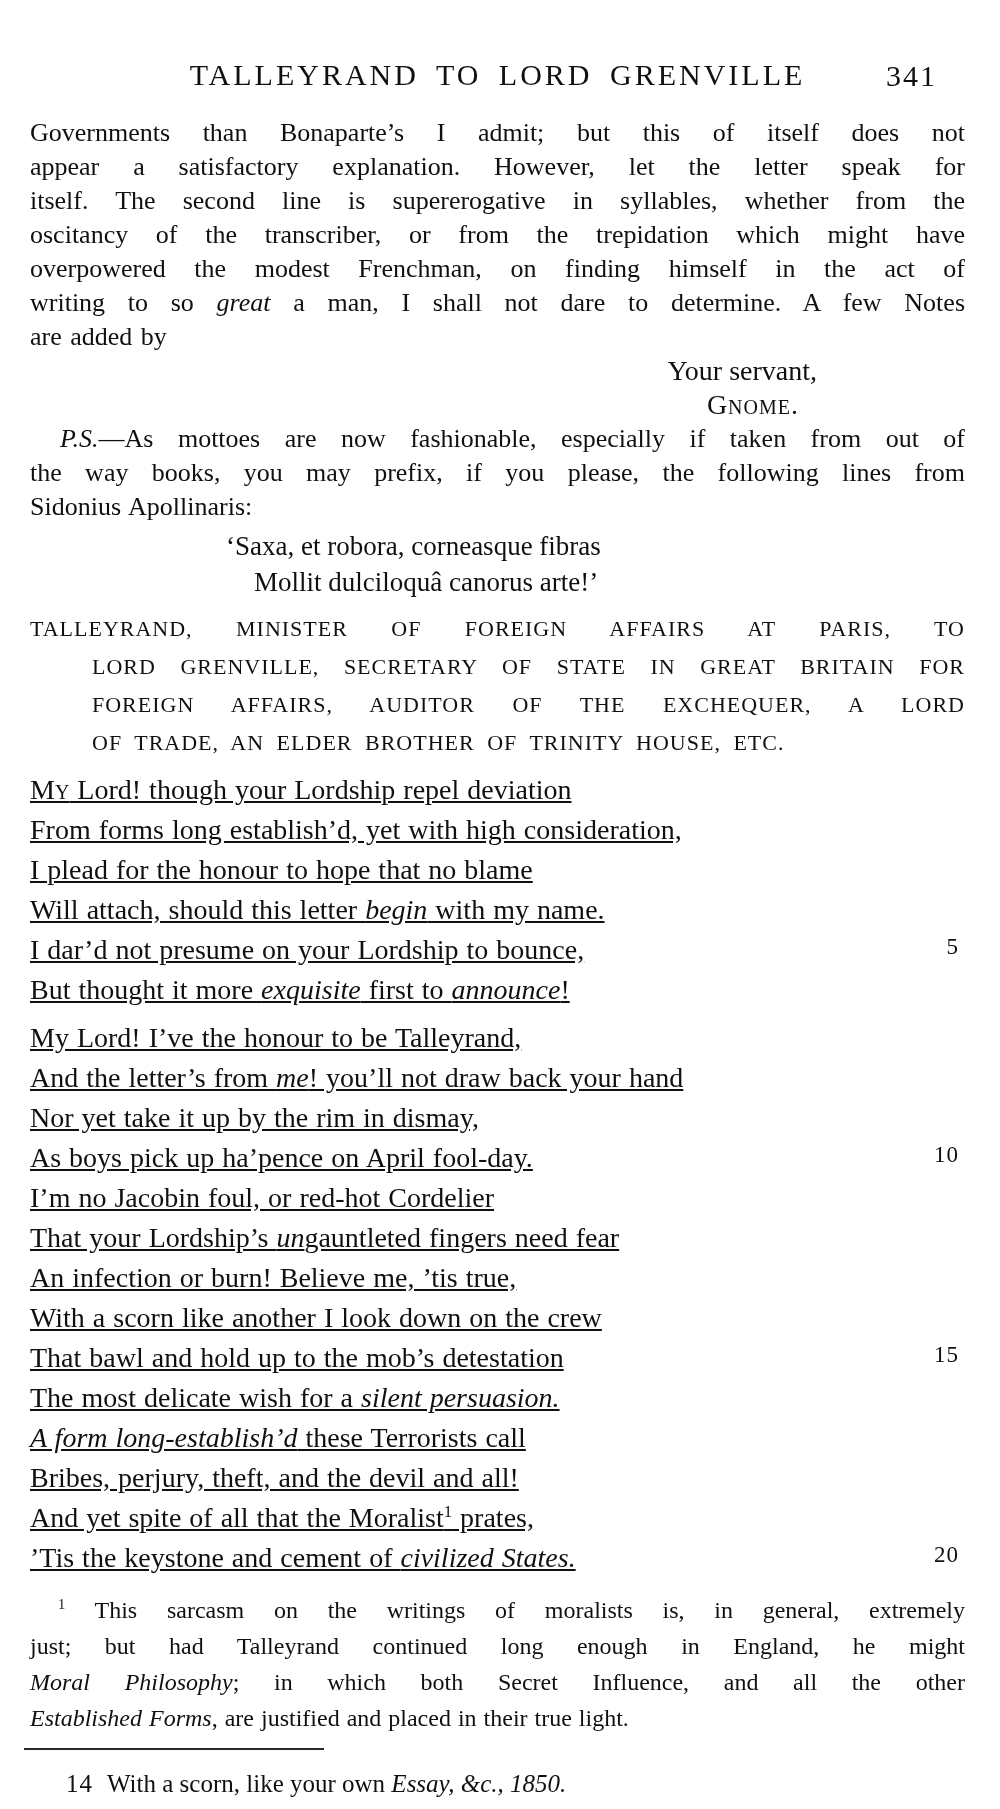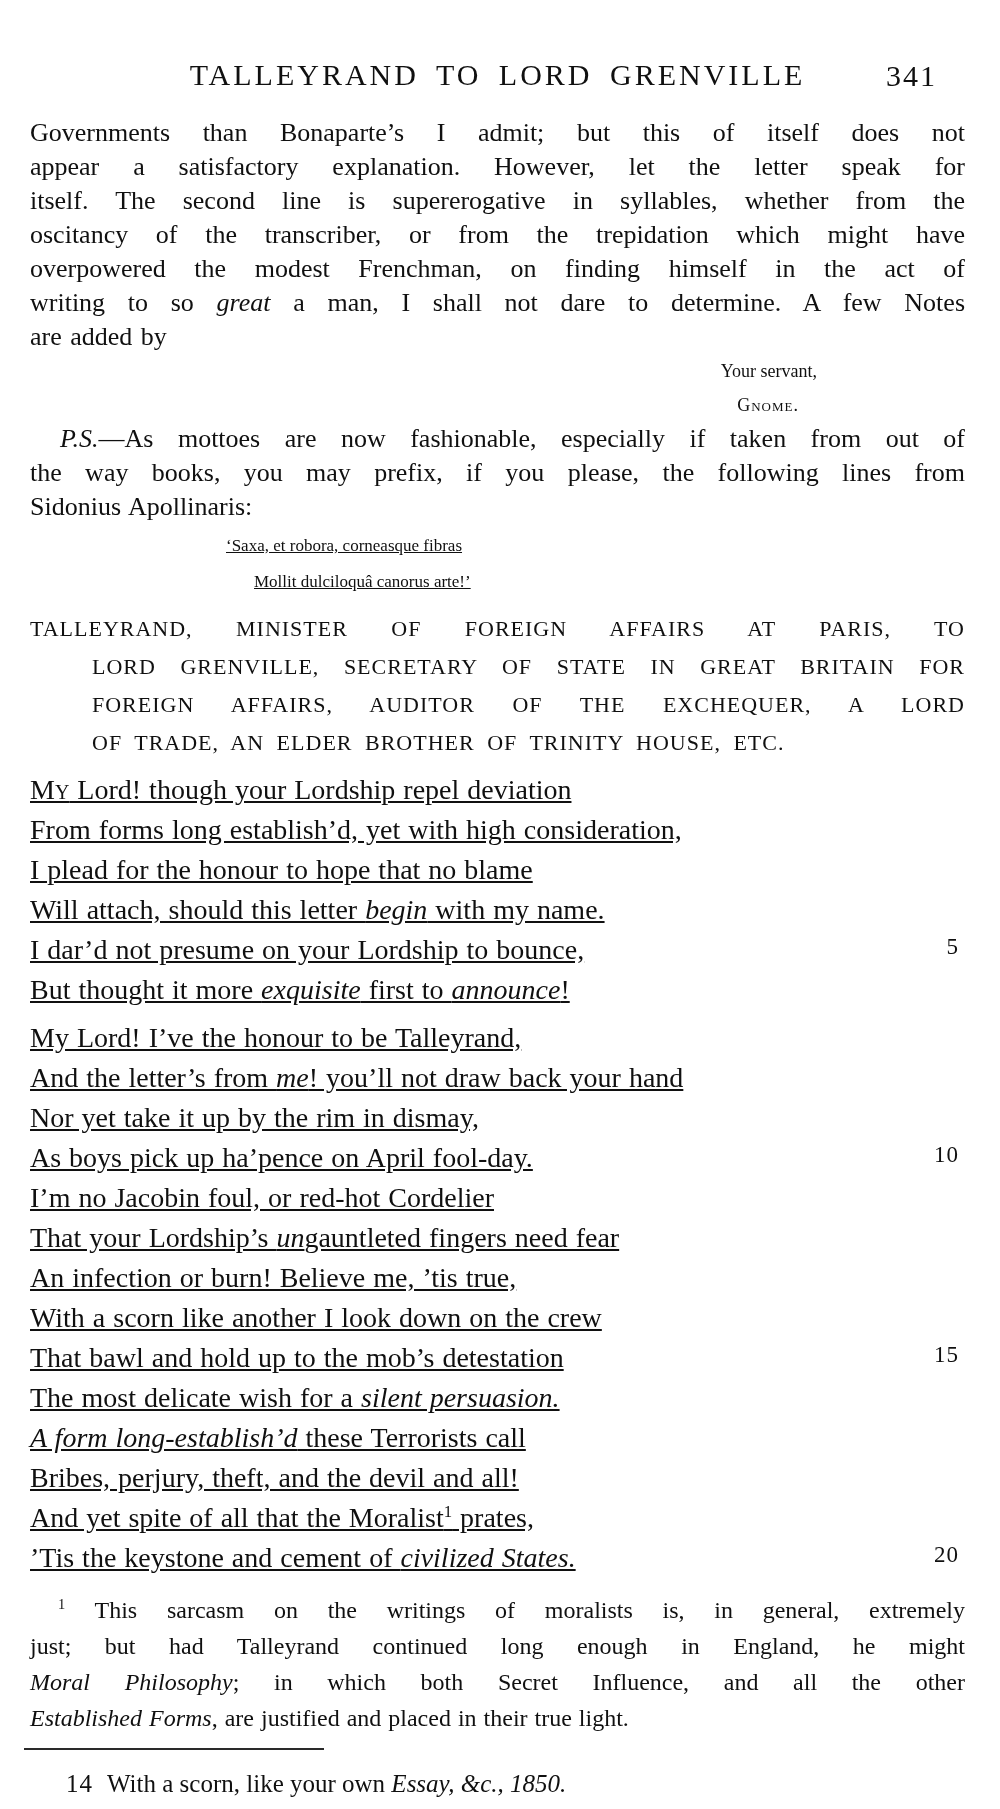--- a/index.html
+++ b/index.html
@@ -18,30 +18,30 @@
 
   
   .line{white-space:nowrap;position:relative;
     text-align:justify;text-align-last:justify;text-justify:inter-word;}
 
   
   .prose{font-size:26px;line-height:34px;word-spacing:2px;}
   .prose .line:last-child{text-align:center;text-align-last:left;}
 
   
-  .signature{font-size:18px;line-height:34px;}
+  .signature{font-size:28px;line-height:34px;}
   .signature .sigline{text-align:right;}
   .signature .sig-val{padding-right:148px;}
   .signature .sig-name{padding-right:166px;letter-spacing:1px;}
 
   
   .ps .line:first-child{text-indent:30px;}
 
   
-  .motto{font-size:17px;line-height:36px;padding-left:196px;margin:4px 0 6px 0;text-decoration:underline;}
+  .motto{font-size:27px;line-height:36px;padding-left:196px;margin:4px 0 6px 0;}
   .motto .line{text-align:left;text-align-last:left;}
   .motto .line:nth-child(2){padding-left:28px;}
 
   
   .address{font-size:22px;line-height:38px;letter-spacing:1px;word-spacing:6px;
     margin:10px 0 8px 0;}
   .address .line + .line{padding-left:62px;}
   .address .line:last-child{text-align:left;text-align-last:left;}
 
   

